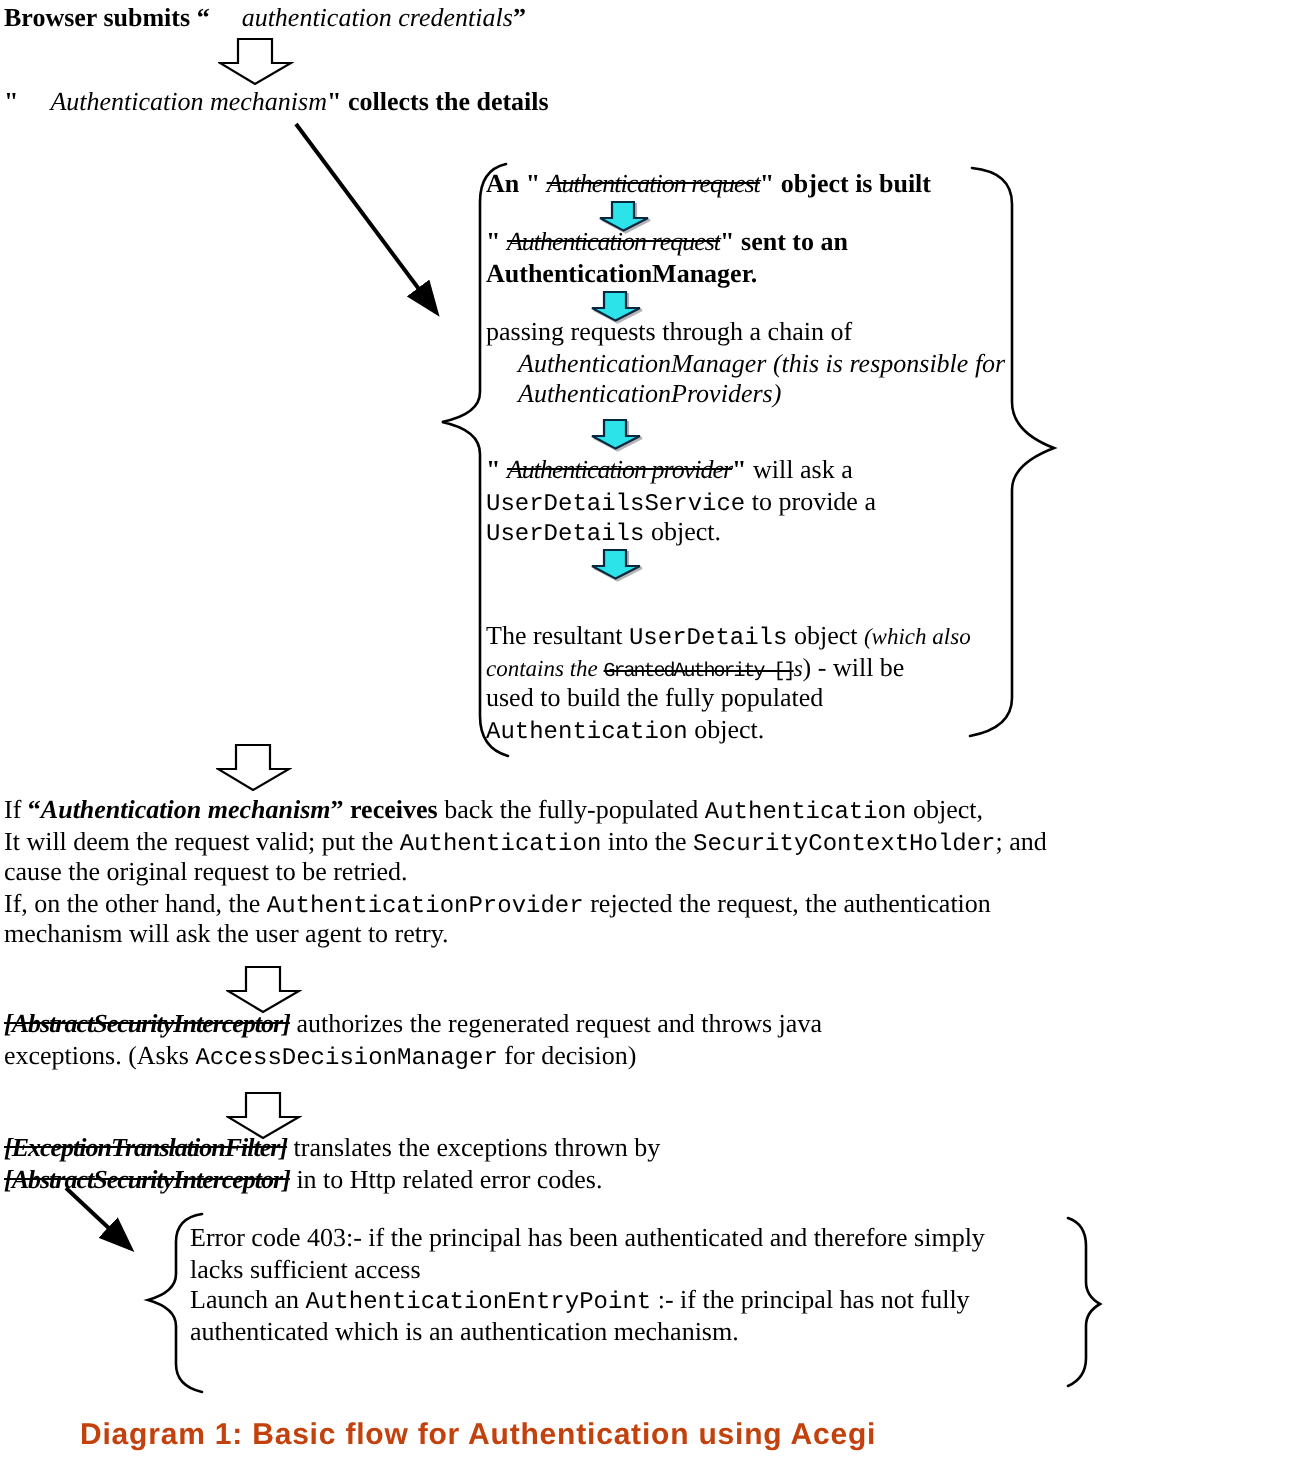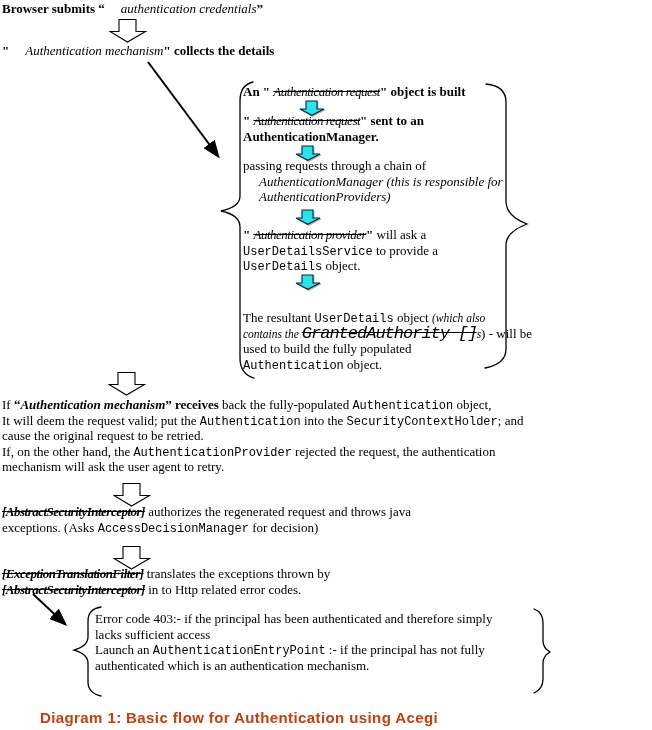--- a/index.html
+++ b/index.html
@@ -11,21 +11,21 @@
   .abs{position:absolute;}
   .line{height:15.5px;line-height:15.5px;white-space:nowrap;}
   
   .run-r{font-style:normal;font-weight:normal;}
   .run-b{font-weight:bold;}
   .run-i{font-style:italic;padding-left:16px;}
   .run-bi{font-weight:bold;font-style:italic;}
   .run-is{font-style:italic;text-decoration:line-through;letter-spacing:-0.5px;text-align:right;}
   .run-bis{font-weight:bold;font-style:italic;text-decoration:line-through;letter-spacing:-0.5px;}
   .run-m{font-family:"Liberation Mono",monospace;font-size:12px;}
-  .run-mis{font-family:"Liberation Mono",monospace;font-size:17px;font-style:italic;text-decoration:line-through;letter-spacing:-1px;}
+  .run-mis{font-family:"Liberation Mono",monospace;font-size:10px;text-decoration:line-through;letter-spacing:-1px;}
   .run-si{font-style:italic;font-size:11.5px;}
   .cyan-arrow{filter:drop-shadow(1px 1px 0 rgba(90,90,90,0.45));}
   #caption{
     font-family:"Liberation Sans",sans-serif;font-weight:bold;
     font-size:15px;letter-spacing:0.4px;color:#c2410c;white-space:nowrap;
   }
   svg{display:block;}
 </style>
 </head>
 <body>

